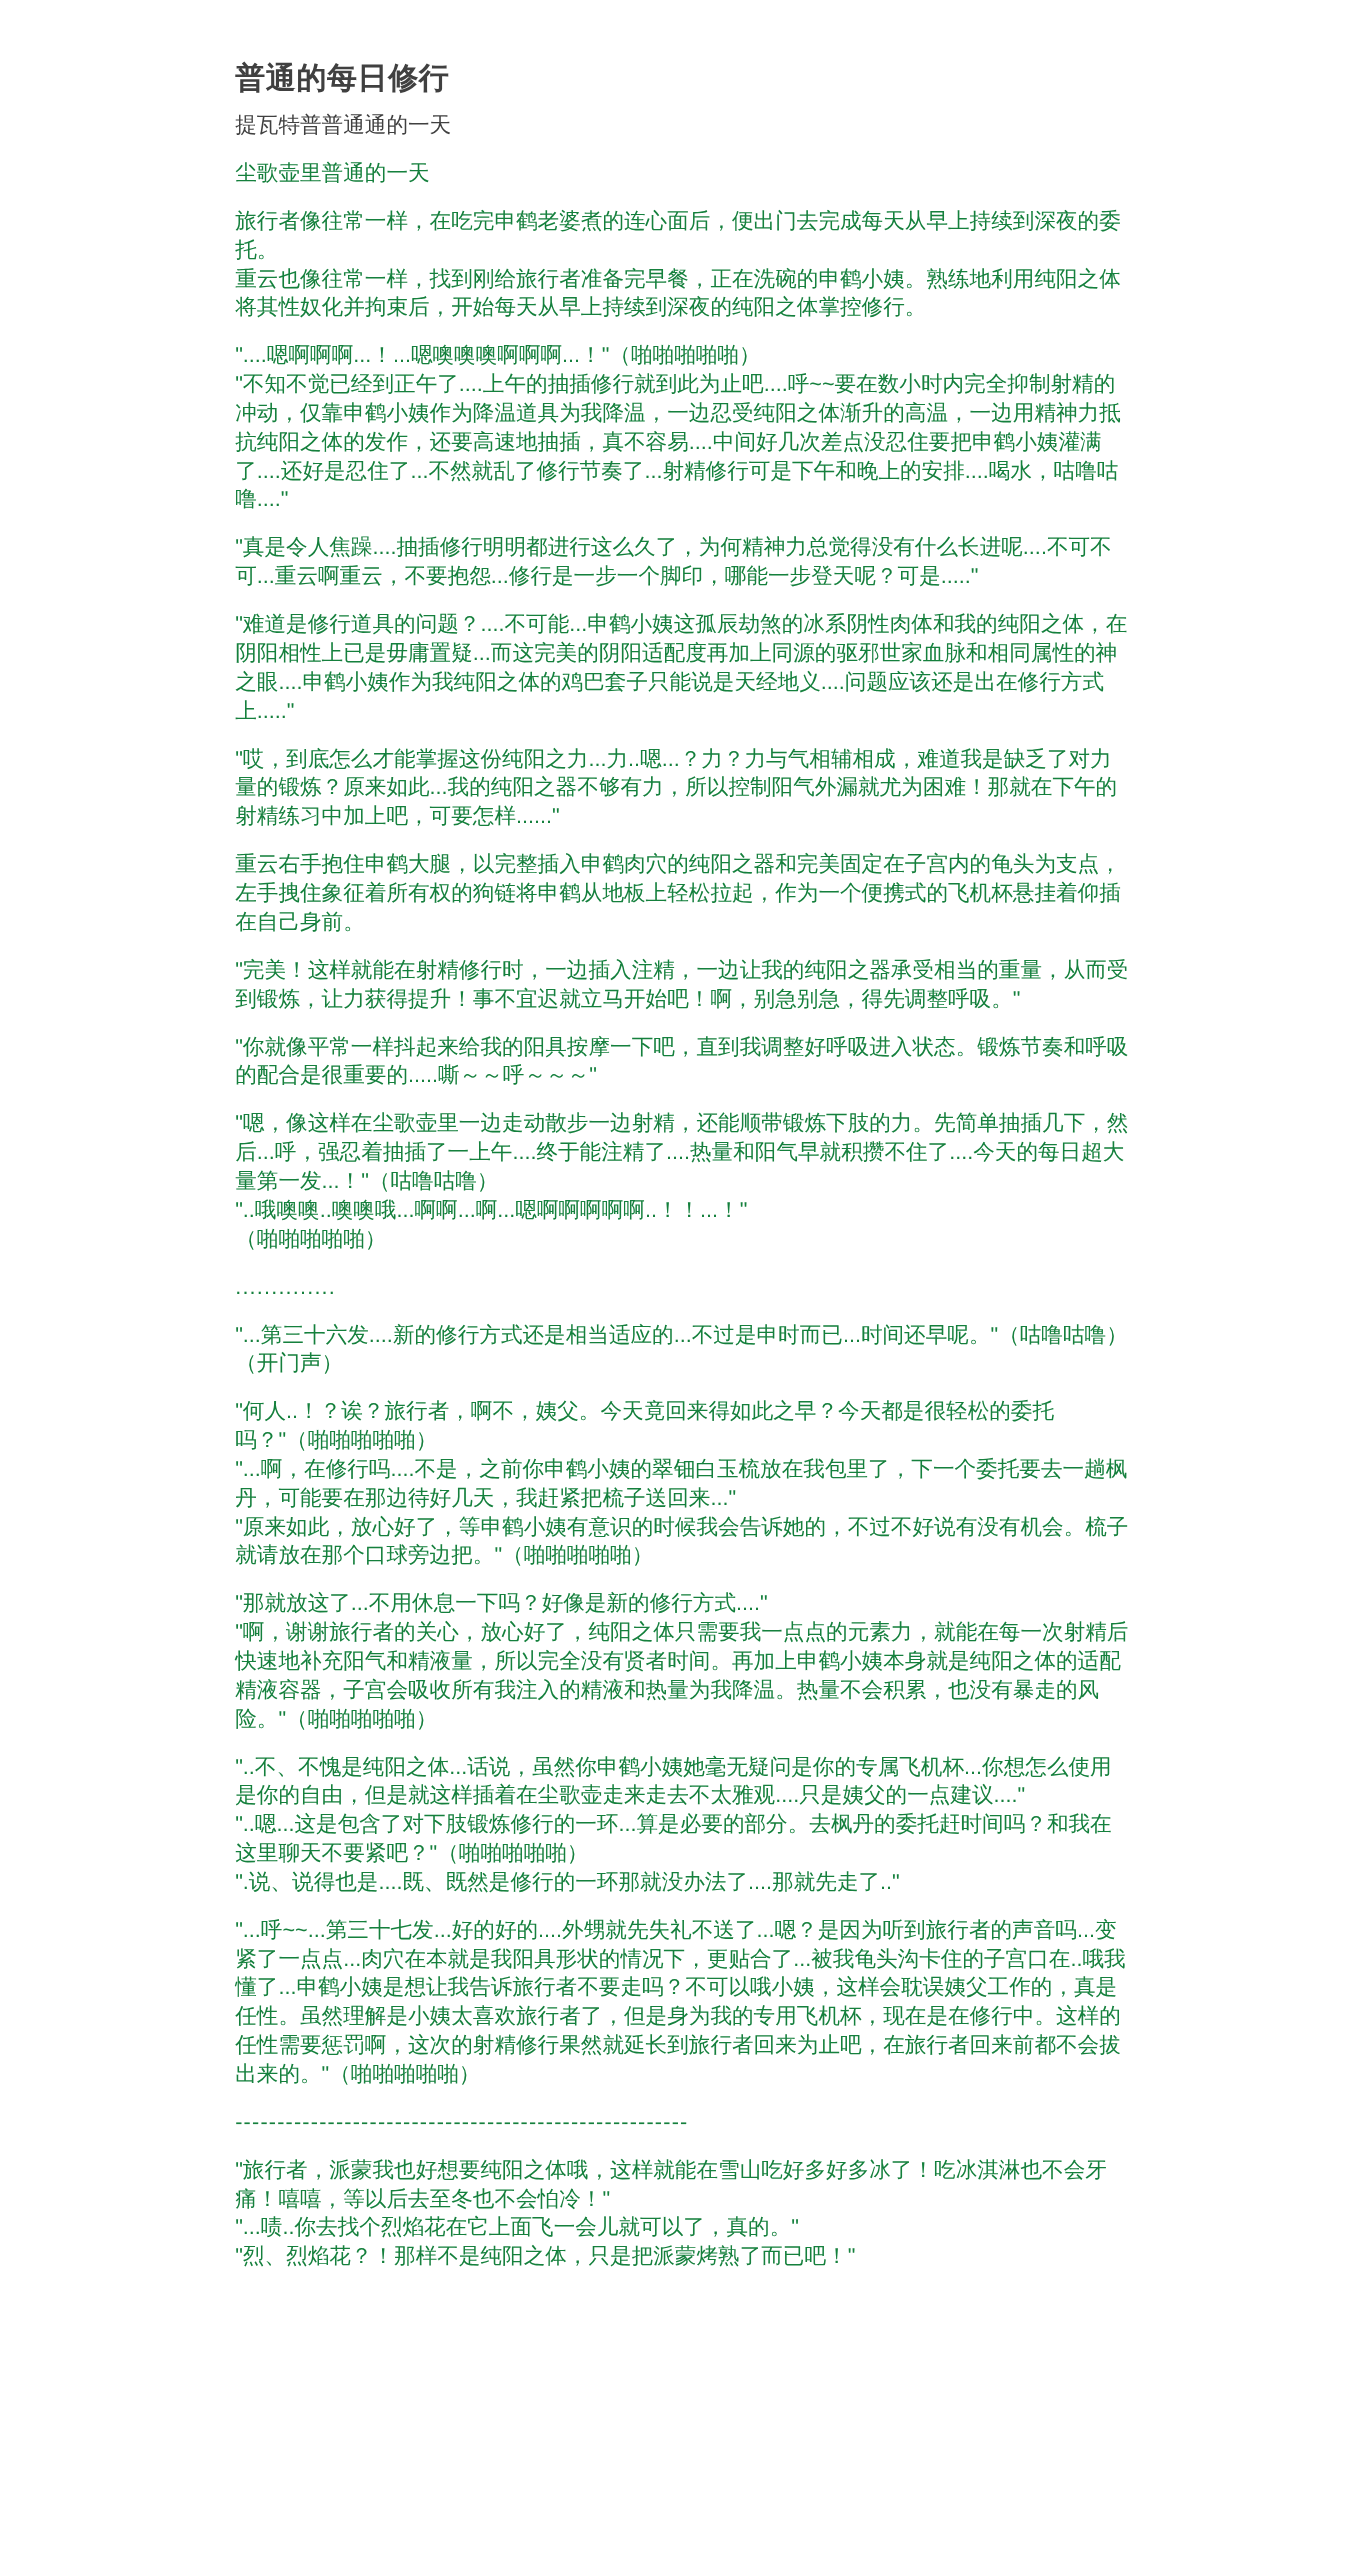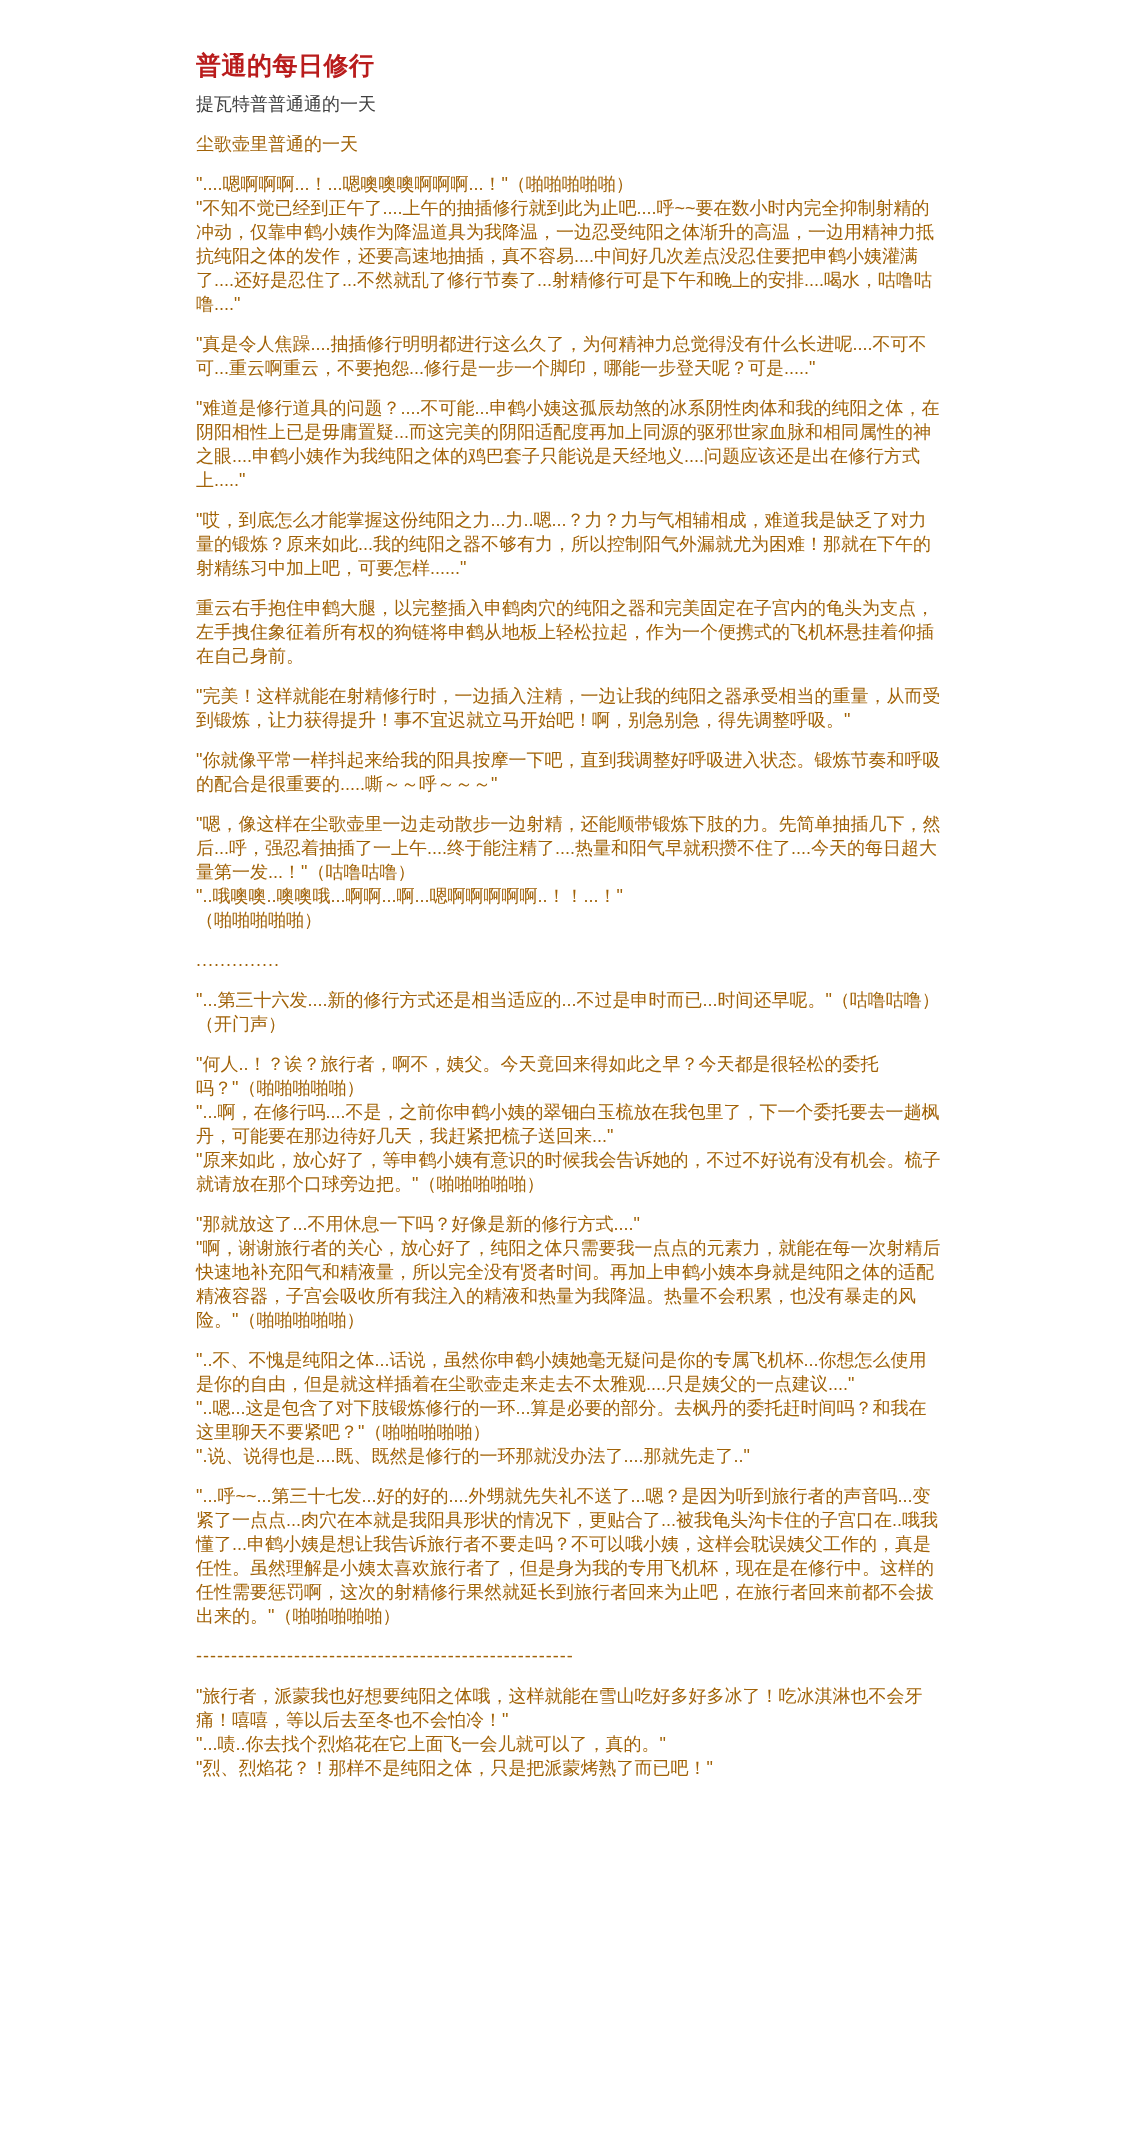--- a/index.html
+++ b/index.html
@@ -15,51 +15,53 @@
     box-sizing: border-box;
     width: 748px;
     margin-left: 196px;
     padding-top: 50px;
     padding-bottom: 40px;
   }
   h1.title {
     font-size: 25px;
     line-height: 30px;
     font-weight: 700;
-    color: #b91c1c;
+    color: #404040;
     margin: 0 0 12px 0;
     letter-spacing: 0.5px;
   }
   p.subtitle {
     font-size: 18px;
     line-height: 24px;
     color: #404040;
     margin: 0 0 16px 0;
   }
   p.para {
     font-size: 18px;
     line-height: 24px;
-    color: #a16207;
+    color: #15803d;
     margin: 16px 0;
     white-space: pre-wrap;
     word-break: break-all;
     overflow-wrap: anywhere;
   }
   p.para.separator {
     letter-spacing: 1px;
   }
 </style>
 </head>
 <body>
 
 <div class="page">
   <h1 class="title">普通的每日修行</h1>
   <p class="subtitle">提瓦特普普通通的一天</p>
 
   <p class="para">尘歌壶里普通的一天</p>
+  <p class="para">旅行者像往常一样，在吃完申鹤老婆煮的连心面后，便出门去完成每天从早上持续到深夜的委托。
+重云也像往常一样，找到刚给旅行者准备完早餐，正在洗碗的申鹤小姨。熟练地利用纯阳之体将其性奴化并拘束后，开始每天从早上持续到深夜的纯阳之体掌控修行。</p>
   <p class="para">"....嗯啊啊啊...！...嗯噢噢噢啊啊啊...！"（啪啪啪啪啪）
 "不知不觉已经到正午了....上午的抽插修行就到此为止吧....呼~~要在数小时内完全抑制射精的冲动，仅靠申鹤小姨作为降温道具为我降温，一边忍受纯阳之体渐升的高温，一边用精神力抵抗纯阳之体的发作，还要高速地抽插，真不容易....中间好几次差点没忍住要把申鹤小姨灌满了....还好是忍住了...不然就乱了修行节奏了...射精修行可是下午和晚上的安排....喝水，咕噜咕噜...."</p>
   <p class="para">"真是令人焦躁....抽插修行明明都进行这么久了，为何精神力总觉得没有什么长进呢....不可不可...重云啊重云，不要抱怨...修行是一步一个脚印，哪能一步登天呢？可是....."</p>
   <p class="para">"难道是修行道具的问题？....不可能...申鹤小姨这孤辰劫煞的冰系阴性肉体和我的纯阳之体，在阴阳相性上已是毋庸置疑...而这完美的阴阳适配度再加上同源的驱邪世家血脉和相同属性的神之眼....申鹤小姨作为我纯阳之体的鸡巴套子只能说是天经地义....问题应该还是出在修行方式上....."</p>
   <p class="para">"哎，到底怎么才能掌握这份纯阳之力...力..嗯...？力？力与气相辅相成，难道我是缺乏了对力量的锻炼？原来如此...我的纯阳之器不够有力，所以控制阳气外漏就尤为困难！那就在下午的射精练习中加上吧，可要怎样......"</p>
   <p class="para">重云右手抱住申鹤大腿，以完整插入申鹤肉穴的纯阳之器和完美固定在子宫内的龟头为支点，左手拽住象征着所有权的狗链将申鹤从地板上轻松拉起，作为一个便携式的飞机杯悬挂着仰插在自己身前。</p>
   <p class="para">"完美！这样就能在射精修行时，一边插入注精，一边让我的纯阳之器承受相当的重量，从而受到锻炼，让力获得提升！事不宜迟就立马开始吧！啊，别急别急，得先调整呼吸。"</p>
   <p class="para">"你就像平常一样抖起来给我的阳具按摩一下吧，直到我调整好呼吸进入状态。锻炼节奏和呼吸的配合是很重要的.....嘶～～呼～～～"</p>
   <p class="para">"嗯，像这样在尘歌壶里一边走动散步一边射精，还能顺带锻炼下肢的力。先简单抽插几下，然后...呼，强忍着抽插了一上午....终于能注精了....热量和阳气早就积攒不住了....今天的每日超大量第一发...！"（咕噜咕噜）
 "..哦噢噢..噢噢哦...啊啊...啊...嗯啊啊啊啊啊..！！...！"

